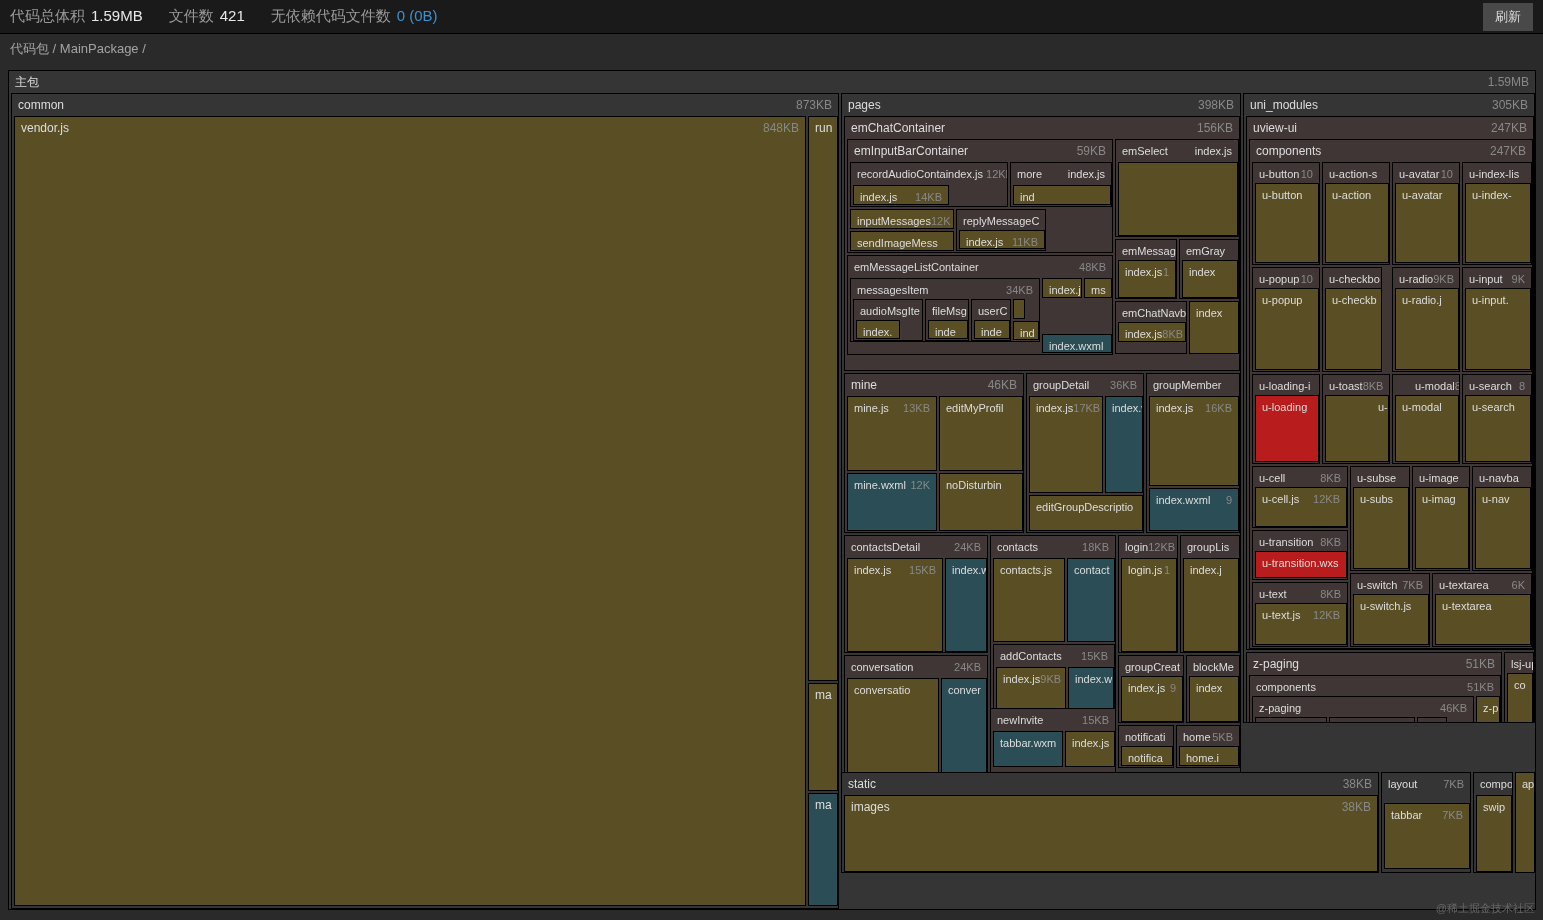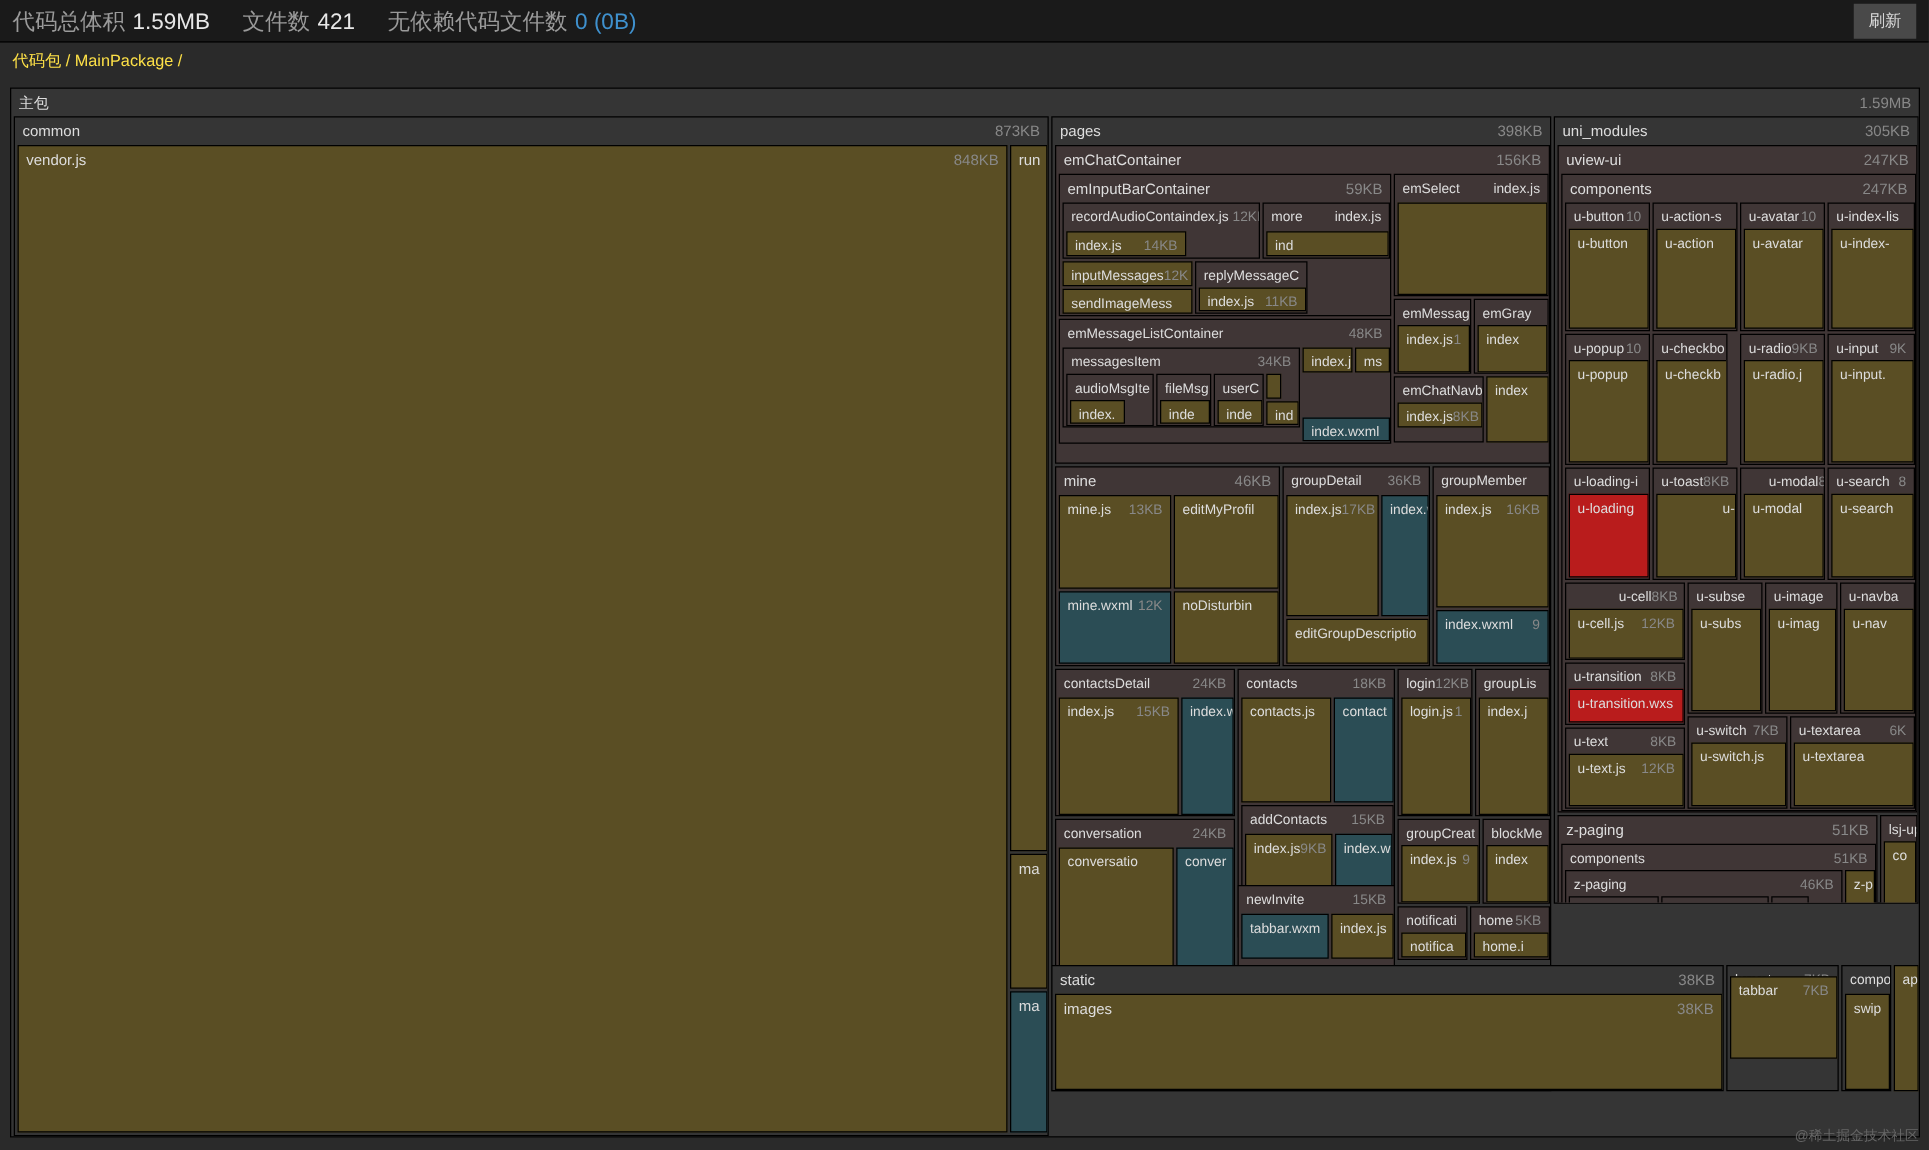--- a/index.html
+++ b/index.html
@@ -1,23 +1,23 @@
 <!DOCTYPE html>
 <html><head>
 <meta charset="utf-8">
 <style>
   * { box-sizing: border-box; margin: 0; padding: 0; }
   body { background: #2a2a2a; font-family: -apple-system, "PingFang SC", sans-serif; font-size: 12px; color: #ccc; width: 1543px; height: 920px; overflow: hidden; position: relative; }
   .topbar { height: 34px; background: #1a1a1a; display: flex; align-items: center; padding: 0 10px; justify-content: space-between; border-bottom: 1px solid #000; }
   .topleft { display: flex; gap: 26px; align-items: center; }
-  .stat { color: #9a9a9a; font-size: 18px; }
+  .stat { color: #9a9a9a; font-size: 15px; }
   .stat b { color: #e8e8e8; font-weight: 500; margin-left: 6px; }
   .stat .zero { color: #3f91ce; }
   .refresh { background: #494949; color: #ddd; border: none; padding: 5px 12px; font-size: 13px; cursor: pointer; }
-  .crumb { height: 30px; padding: 0 10px; display: flex; align-items: center; color: #fde047; font-size: 13px; }
+  .crumb { height: 30px; padding: 0 10px; display: flex; align-items: center; color: #a3a3a3; font-size: 13px; }
   .tm { position: absolute; border: 1px solid #000; overflow: hidden; }
   .hdr { height: 22px; line-height: 22px; padding: 0 6px; display: flex; justify-content: space-between; font-size: 12px; color: #ddd; white-space: nowrap; overflow: hidden; }
   .hdr .sz { color: #888; flex-shrink: 0; }
   .leaf-olive { background: #5a4e24; }
   .leaf-teal { background: #2b4d55; }
   .leaf-green { background: #b91c1c; }
   .group { background: #353535; }
   .subgroup { background: #403636; }
   .sm { font-size: 11px; }
   .watermark { position: absolute; right: 8px; bottom: 4px; color: #666; font-size: 11px; }
@@ -514,21 +514,21 @@
         <div class="tm subgroup" style="left:212px;top:234px;width:70px;height:90px;">
             <div class="hdr sm">
               <span>u-search</span>
               <span class="sz">8</span>
             </div>
             <div class="tm leaf-olive" style="left:2px;top:20px;width:66px;height:67px;">
               <div class="hdr sm">u-search</div>
             </div>
           </div>
 
-        <div class="tm subgroup" style="left:2px;top:326px;width:96px;height:62px;padding-left:36px;">
+        <div class="tm subgroup" style="left:2px;top:326px;width:96px;height:62px;">
             <div class="hdr sm">
               <span>u-cell</span>
               <span class="sz">8KB</span>
             </div>
             <div class="tm leaf-olive" style="left:2px;top:20px;width:92px;height:40px;">
               <div class="hdr sm">
                 <span>u-cell.js</span>
                 <span class="sz">12KB</span>
               </div>
             </div>
@@ -645,21 +645,21 @@
           <span class="sz">38KB</span>
         </div>
       </div>
   </div>
 
   <div class="tm group" style="left:1372px;top:701px;width:90px;height:101px;">
     <div class="hdr sm">
         <span>layout</span>
         <span class="sz">7KB</span>
       </div>
-    <div class="tm leaf-olive" style="left:2px;top:8px;width:86px;height:66px;">
+    <div class="tm leaf-olive" style="left:2px;top:30px;width:86px;height:66px;">
         <div class="hdr sm">
           <span>tabbar</span>
           <span class="sz">7KB</span>
         </div>
       </div>
   </div>
 
   <div class="tm group" style="left:1464px;top:701px;width:40px;height:101px;">
       <div class="hdr sm">compo</div>
       <div class="tm leaf-olive" style="left:2px;top:22px;width:36px;height:77px;">

